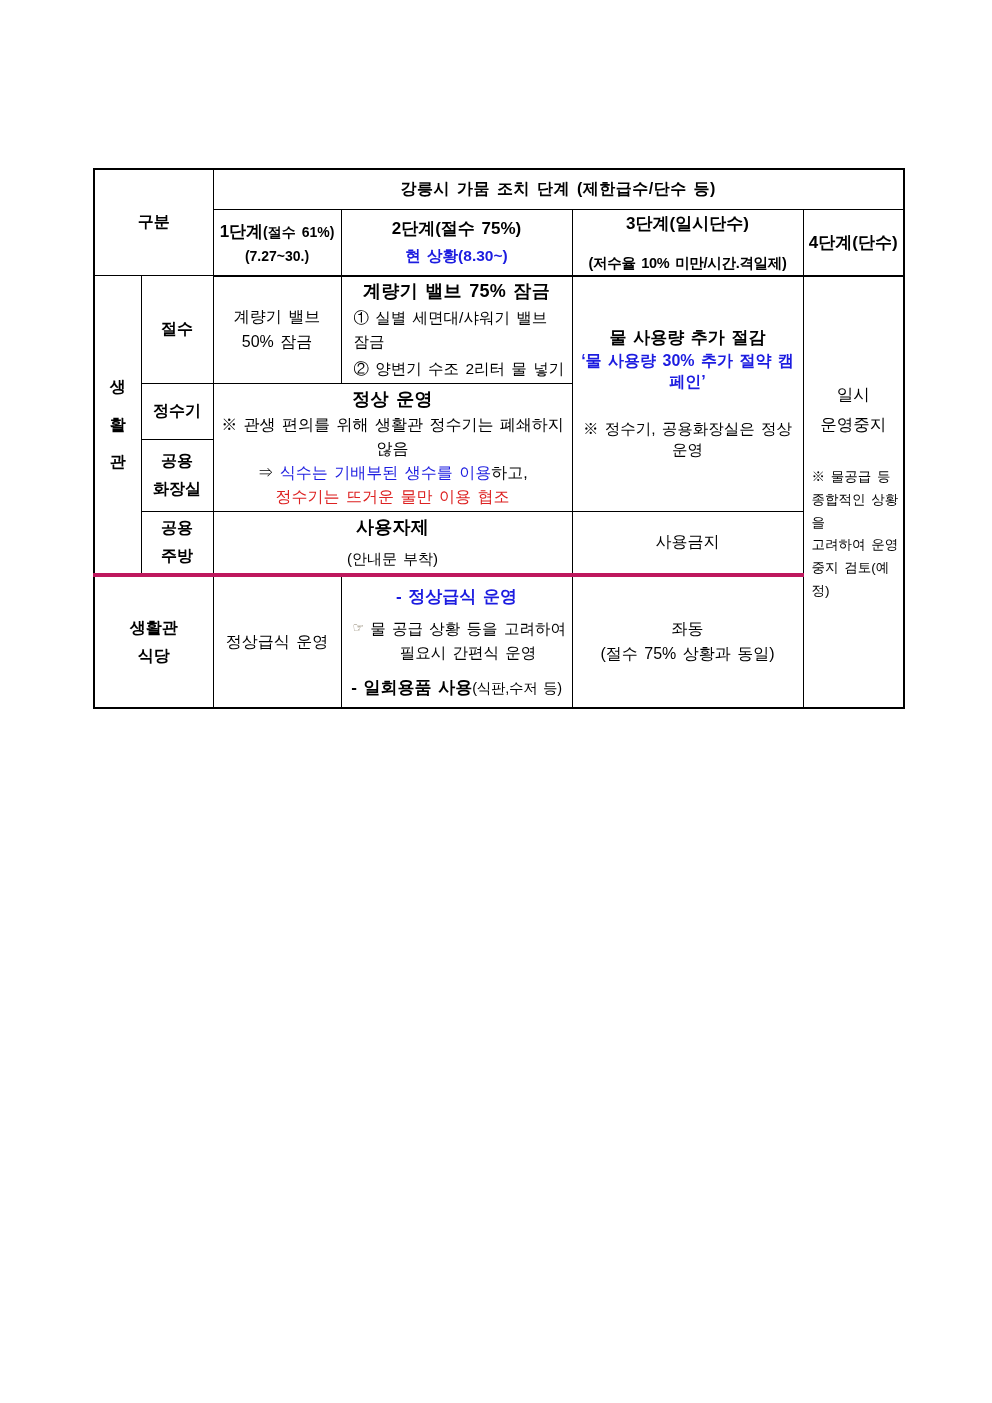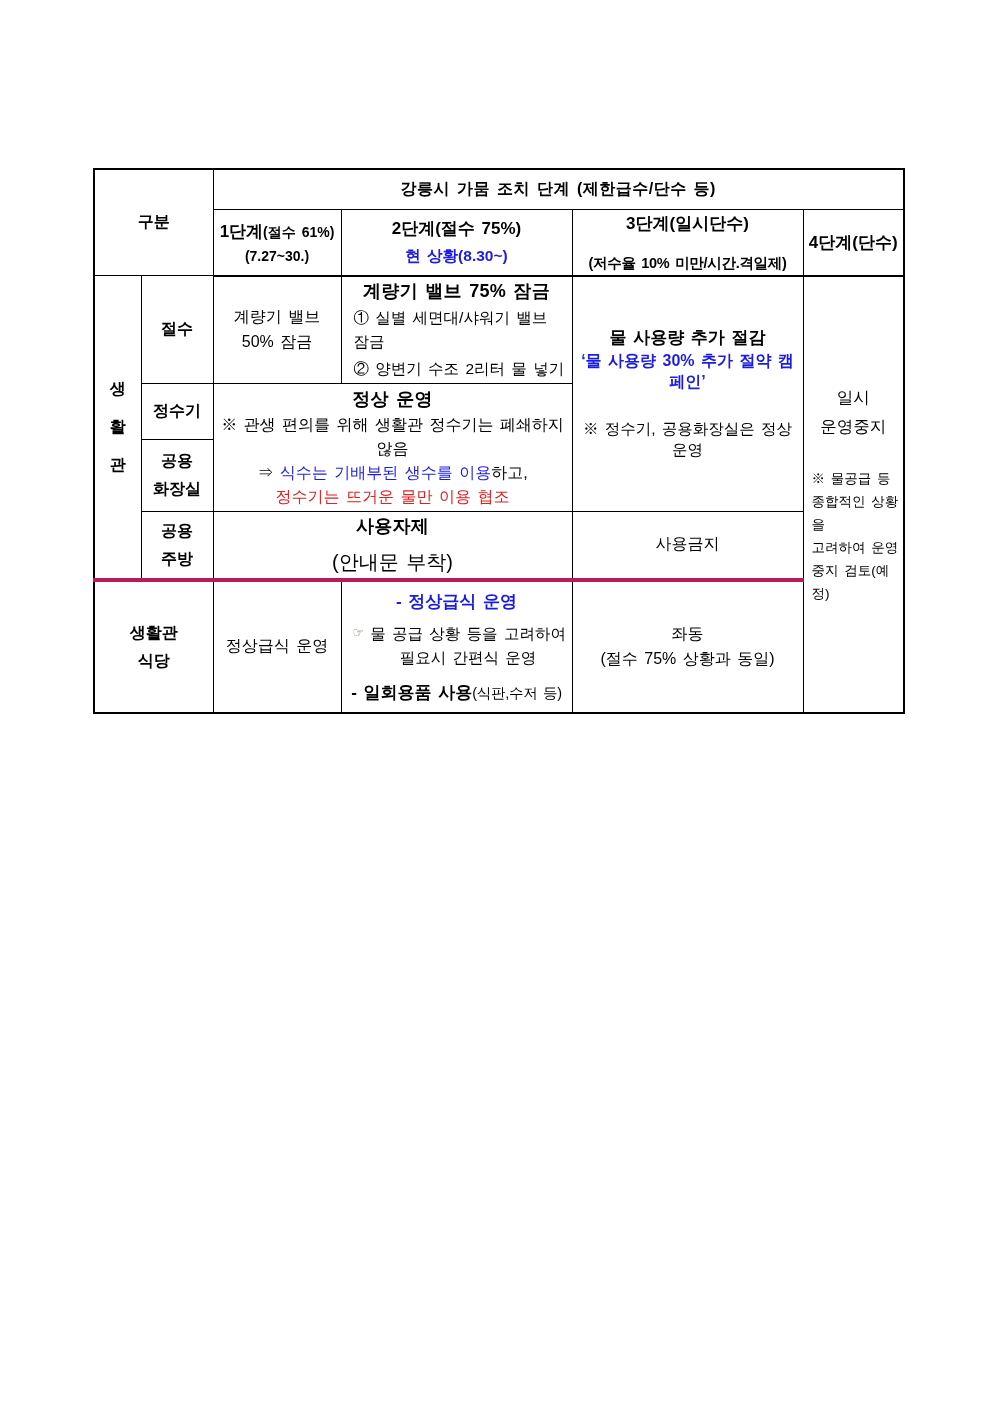--- a/index.html
+++ b/index.html
@@ -58,21 +58,21 @@
   .blue { color: #1c1ce0; }
   .red { color: #dd2222; }
 
   .s3cell .campaign { font-weight: bold; color: #1c1ce0; font-size: 16px; margin-top: 2px; }
   .s3cell .s3note { margin-top: 26px; font-size: 15.5px; }
   .s3cell .s3title { font-weight: bold; font-size: 17px; }
 
   .s4cell .s4main { font-size: 16.5px; line-height: 1.8; white-space: pre-line; }
   .s4cell .s4note { margin-top: 26px; font-size: 13.5px; text-align: left; padding-left: 5px; line-height: 1.7; white-space: pre-line; }
 
-  .kitchen-cell .ksub { font-size: 20px; margin-top: 11px; }
+  .kitchen-cell .ksub { font-size: 15px; margin-top: 11px; }
 
   .dining2 { text-align: left; padding: 6px 4px 6px 12px; }
   .dining2 .b1 { color: #1c1ce0; font-weight: bold; font-size: 17px; }
   .dining2 .b2 { margin-top: 9px; display: flex; align-items: flex-start; gap: 6px; padding-left: 8px; }
   .dining2 .b2 .hand { color: #8a7f6a; font-size: 13px; line-height: 1.7; }
   .dining2 .b2 .b2text { font-size: 15.5px; line-height: 1.55; white-space: pre-line; }
   .dining2 .b3 { margin-top: 11px; }
   .dining2 .b3 .dash { font-weight: bold; font-size: 17px; }
   .dining2 .b3 .b3bold { font-weight: bold; font-size: 17px; }
   .dining2 .b3 .b3paren { font-size: 14.5px; letter-spacing:-0.3px; }

